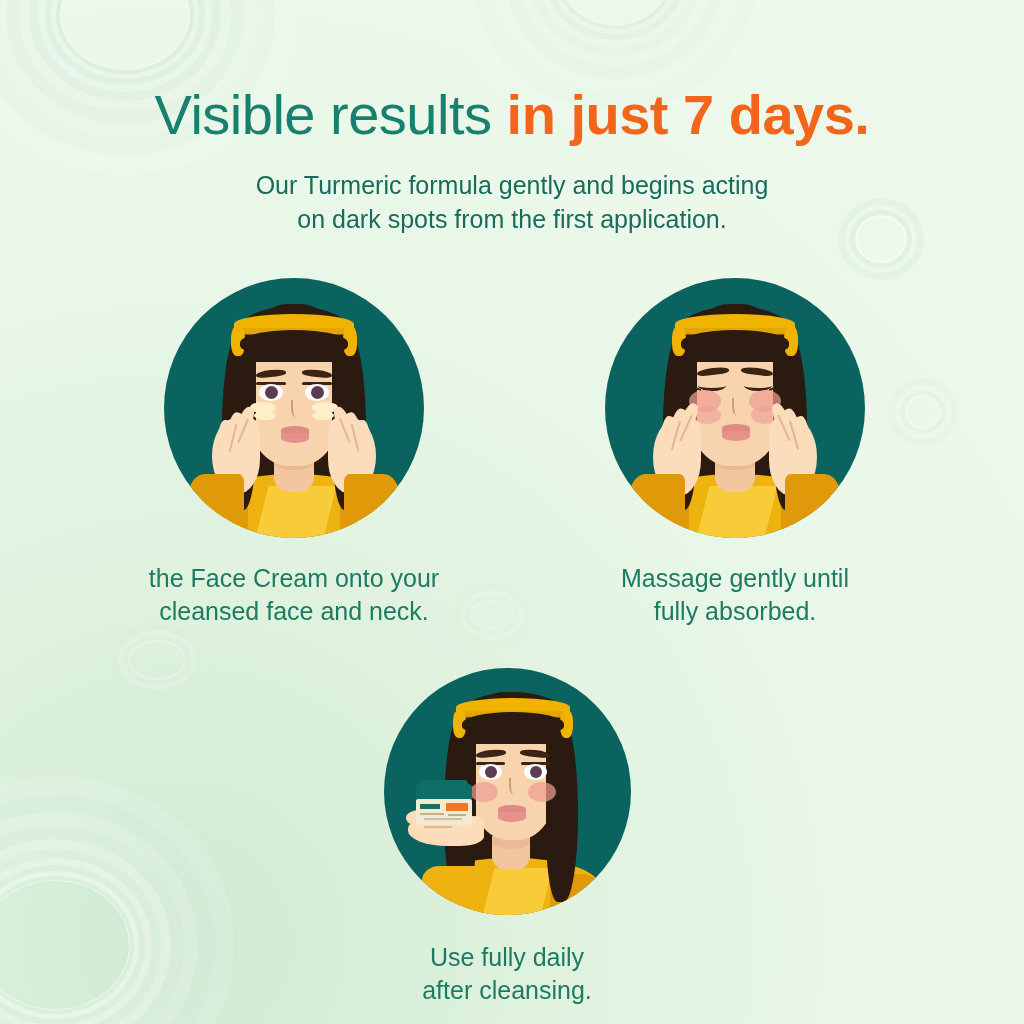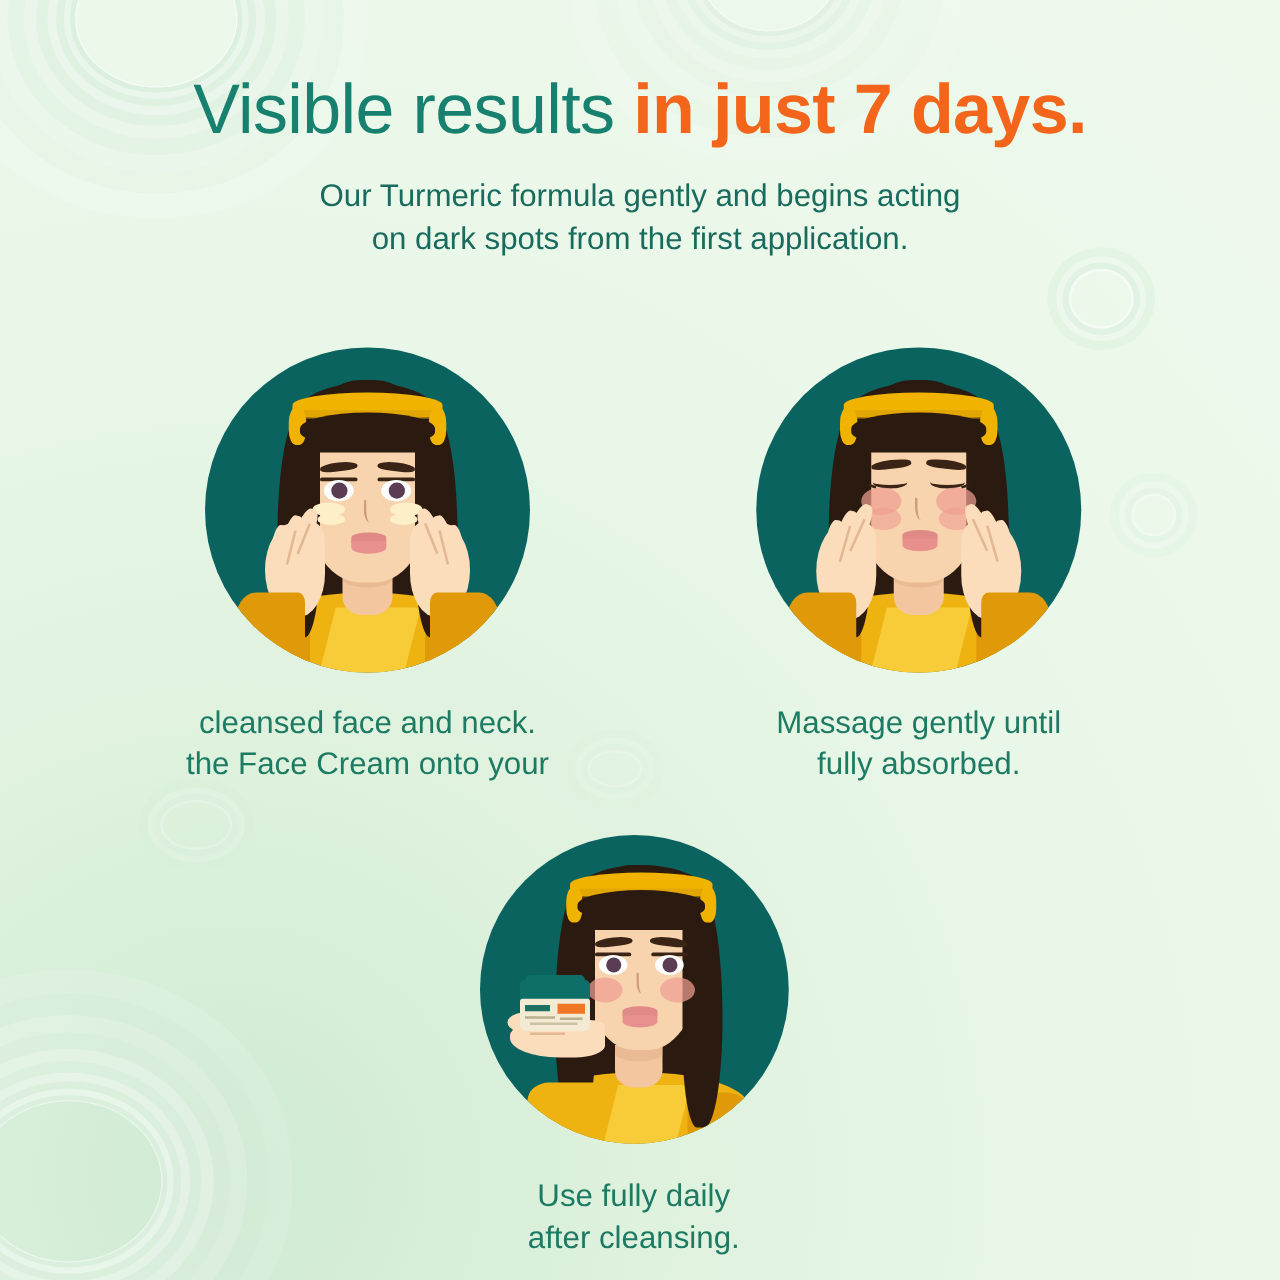--- a/index.html
+++ b/index.html
@@ -44,21 +44,21 @@
                 0 0 0 17px rgba(196,230,200,0.20);
   }
   #ring-r  { left:855px; top:215px; width:52px; height:48px; }
   #ring-r2 { left:905px; top:395px; width:36px; height:34px; opacity:.6; }
   #ring-b  { left:128px; top:640px; width:58px; height:40px; opacity:.45; }
   #ring-c  { left:470px; top:600px; width:44px; height:30px; opacity:.35; }
 
   
   #header { position:absolute; top:0; left:0; width:1024px; text-align:center; }
   #headline {
-    margin-top:56px;
+    margin-top:84px;
     font-size:56px; font-weight:400; letter-spacing:-0.5px;
     line-height:1.1; color:#17806e;
   }
   #headline .accent { color:#f2651b; font-weight:700; }
   #subheadline {
     margin-top:22px;
     font-size:25px; line-height:1.36; color:#186b5d; font-weight:400;
   }
 
   
@@ -212,22 +212,22 @@
         <div class="finger" style="left:193px;top:142px;width:14px;height:44px;transform:rotate(-6deg);"></div>
         <div class="finger-line" style="left:180px;top:140px;width:1.5px;height:26px;transform:rotate(-22deg);"></div>
         <div class="finger-line" style="left:190px;top:146px;width:1.5px;height:28px;transform:rotate(-14deg);"></div>
 
         <div class="robe-dark" style="left:24px;top:196px;width:56px;height:80px;border-radius:30% 10% 0 0;"></div>
         <div class="robe-dark" style="left:180px;top:196px;width:56px;height:80px;border-radius:10% 30% 0 0;"></div>
       </div>
     </div>
   </div>
   <div class="caption">
+    <div>the Face Cream onto your</div>
     <div>cleansed face and neck.</div>
-    <div>the Face Cream onto your</div>
   </div>
 </div>
 
 <div class="step" id="step-2">
   <div class="circle-wrap">
     <div class="avatar sz-lg">
       <div class="fig">
         <div class="hair-back" style="left:58px;top:26px;width:144px;height:226px;"></div>
         <div class="robe" style="left:24px;top:196px;width:212px;height:80px;border-radius:52% 52% 0 0;"></div>
         <div class="robe-dark" style="left:24px;top:214px;width:60px;height:62px;border-radius:40% 0 0 0;"></div>

